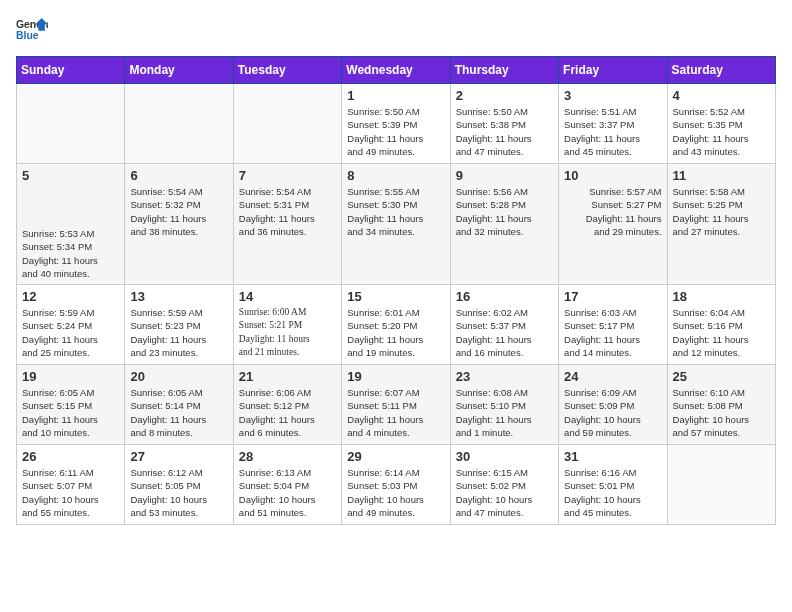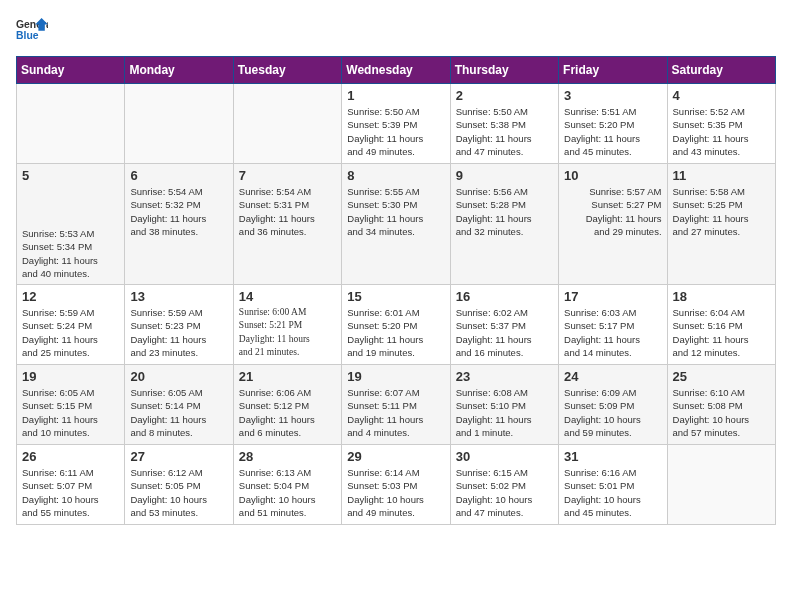--- a/index.html
+++ b/index.html
@@ -36,21 +36,21 @@
     .calendar-subtitle {
       font-size: 14px;
       color: #333;
     }
     table {
       width: 100%;
       border-collapse: collapse;
       table-layout: fixed;
     }
     thead th {
-      background-color: #701a75;
+      background-color: #6d28d9;
       color: #fff;
       font-size: 12px;
       font-weight: bold;
       padding: 6px 4px;
       text-align: left;
       border: 1px solid #1a4d90;
     }
     tbody td {
       border: 1px solid #ccc;
       vertical-align: top;
@@ -123,21 +123,21 @@
         <td>
           <span class="day-number">2</span>
           <div class="day-info" style="white-space: pre-line;">Sunrise: 5:50 AM
 Sunset: 5:38 PM
 Daylight: 11 hours
 and 47 minutes.</div>
         </td>
         <td>
           <span class="day-number">3</span>
           <div class="day-info" style="white-space: pre-line;">Sunrise: 5:51 AM
-Sunset: 5:20 PM
+Sunset: 3:37 PM
 Daylight: 11 hours
 and 45 minutes.</div>
         </td>
         <td>
           <span class="day-number">4</span>
           <div class="day-info" style="white-space: pre-line;">Sunrise: 5:52 AM
 Sunset: 5:35 PM
 Daylight: 11 hours
 and 43 minutes.</div>
         </td>

